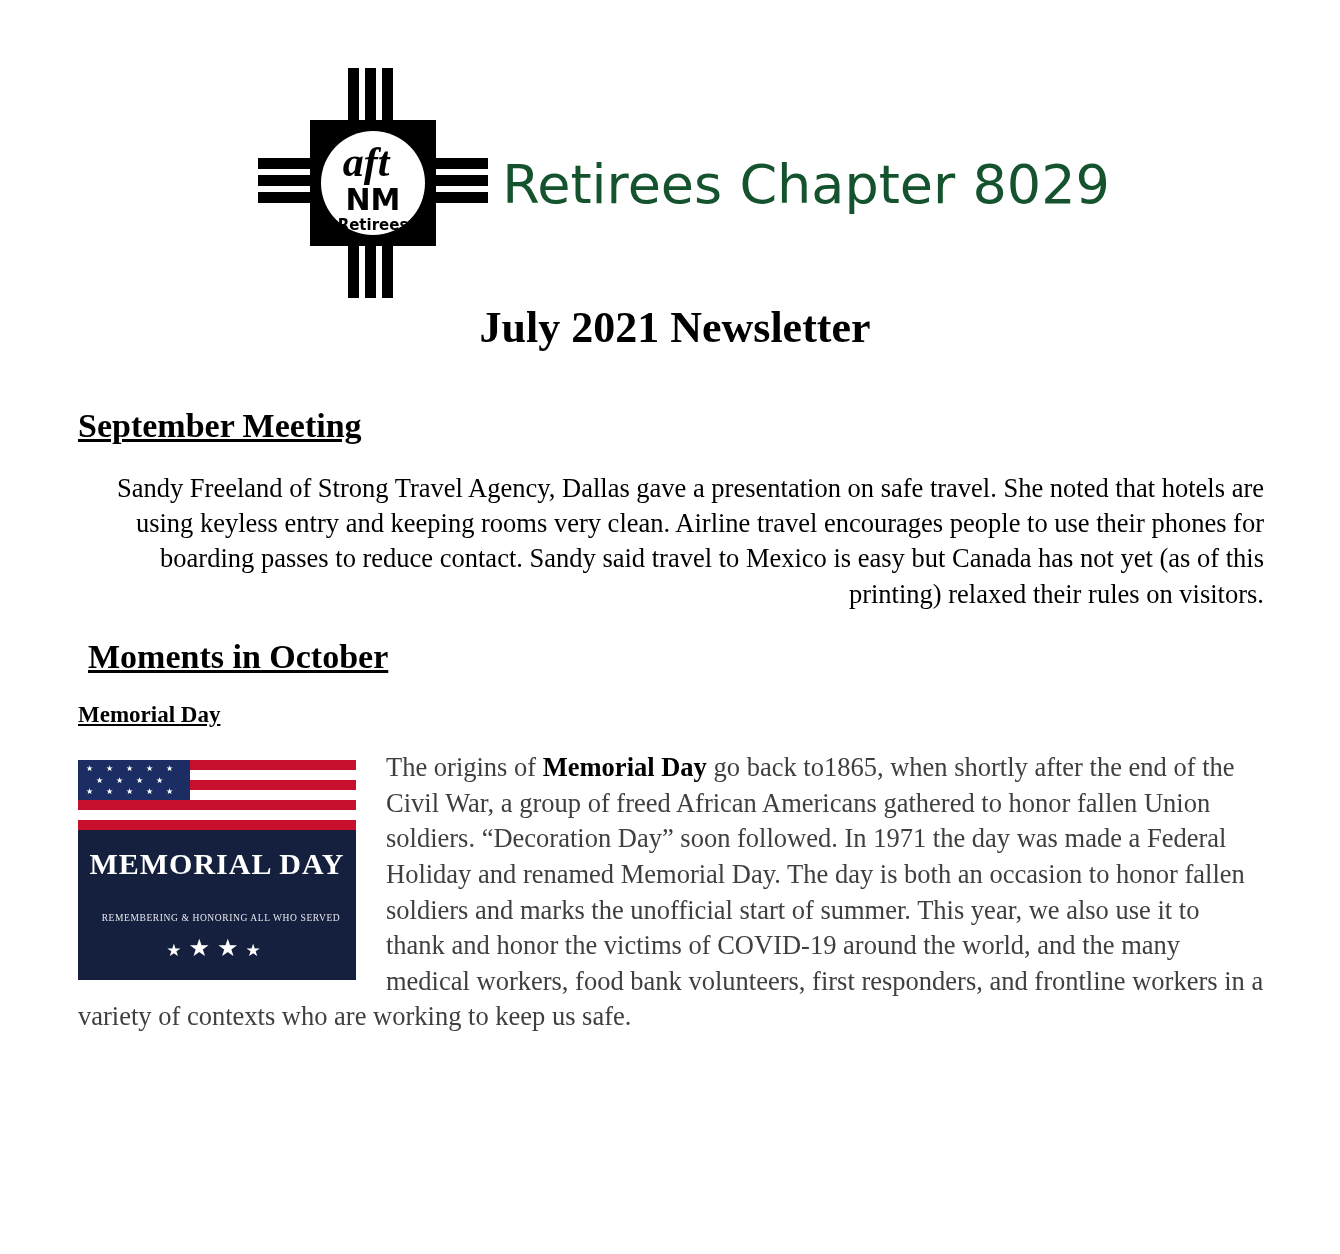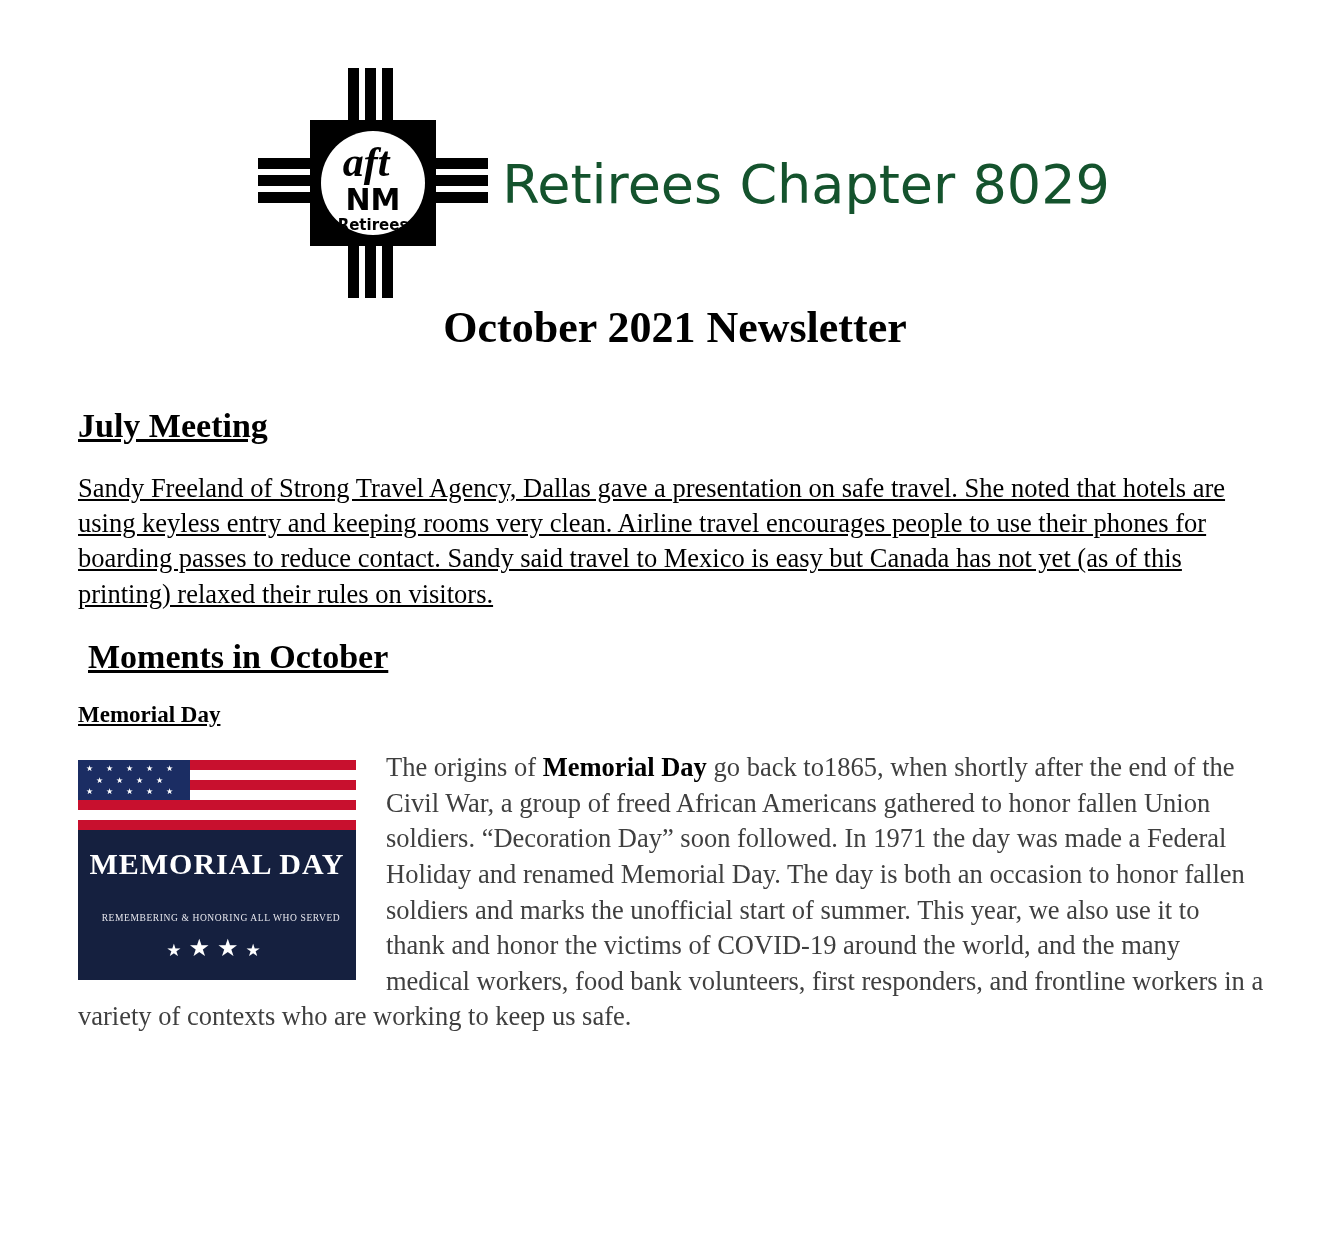--- a/index.html
+++ b/index.html
@@ -83,22 +83,21 @@
     display: inline-block;
   }
   .section-head-wrap { margin-bottom: 26px; }
   .section-head-wrap.indent { padding-left: 10px; }
 
   p.body-text {
     font-family: "Liberation Serif", serif;
     font-size: 26.5px;
     line-height: 1.33;
     margin: 12px 0 26px 0;
-    text-align: left;
-    text-decoration: underline;
+    text-align: right;
   }
   h3.sub-head {
     font-family: "Liberation Serif", serif;
     font-weight: bold;
     font-size: 23px;
     text-decoration: underline;
     margin: 0 0 22px 0;
     display: inline-block;
   }
 
@@ -213,26 +212,26 @@
         <text x="118" y="118" text-anchor="middle" font-family="Liberation Serif, serif" font-style="italic" font-weight="bold" font-size="42" fill="#000000">aft</text>
         <text x="125" y="152" text-anchor="middle" font-family="DejaVu Sans, sans-serif" font-weight="bold" font-size="30" fill="#000000">NM</text>
         <text x="125" y="172" text-anchor="middle" font-family="DejaVu Sans, sans-serif" font-weight="bold" font-size="15" fill="#000000">Retirees</text>
       </svg>
     </div>
     <div class="org-name">
       <div class="org-line2">Retirees Chapter  8029</div>
     </div>
   </div>
 
-  <div class="doc-title">October 2021 Newsletter</div>
+  <div class="doc-title">July 2021 Newsletter</div>
 
   <div class="content">
 
     <div class="section-head-wrap">
-      <h2 class="section-head">July Meeting</h2>
+      <h2 class="section-head">September Meeting</h2>
     </div>
 
     <p class="body-text"> Sandy Freeland of Strong Travel Agency, Dallas gave a presentation on safe travel.  She noted that hotels are using keyless entry and keeping rooms very clean.  Airline travel encourages people to use their phones for boarding passes to reduce contact.  Sandy said travel to Mexico is easy but Canada has not yet (as of this printing) relaxed their rules on visitors.</p>
 
     <div class="section-head-wrap indent">
       <h2 class="section-head">Moments in October</h2>
     </div>
 
     <div>
       <h3 class="sub-head">Memorial Day</h3>

